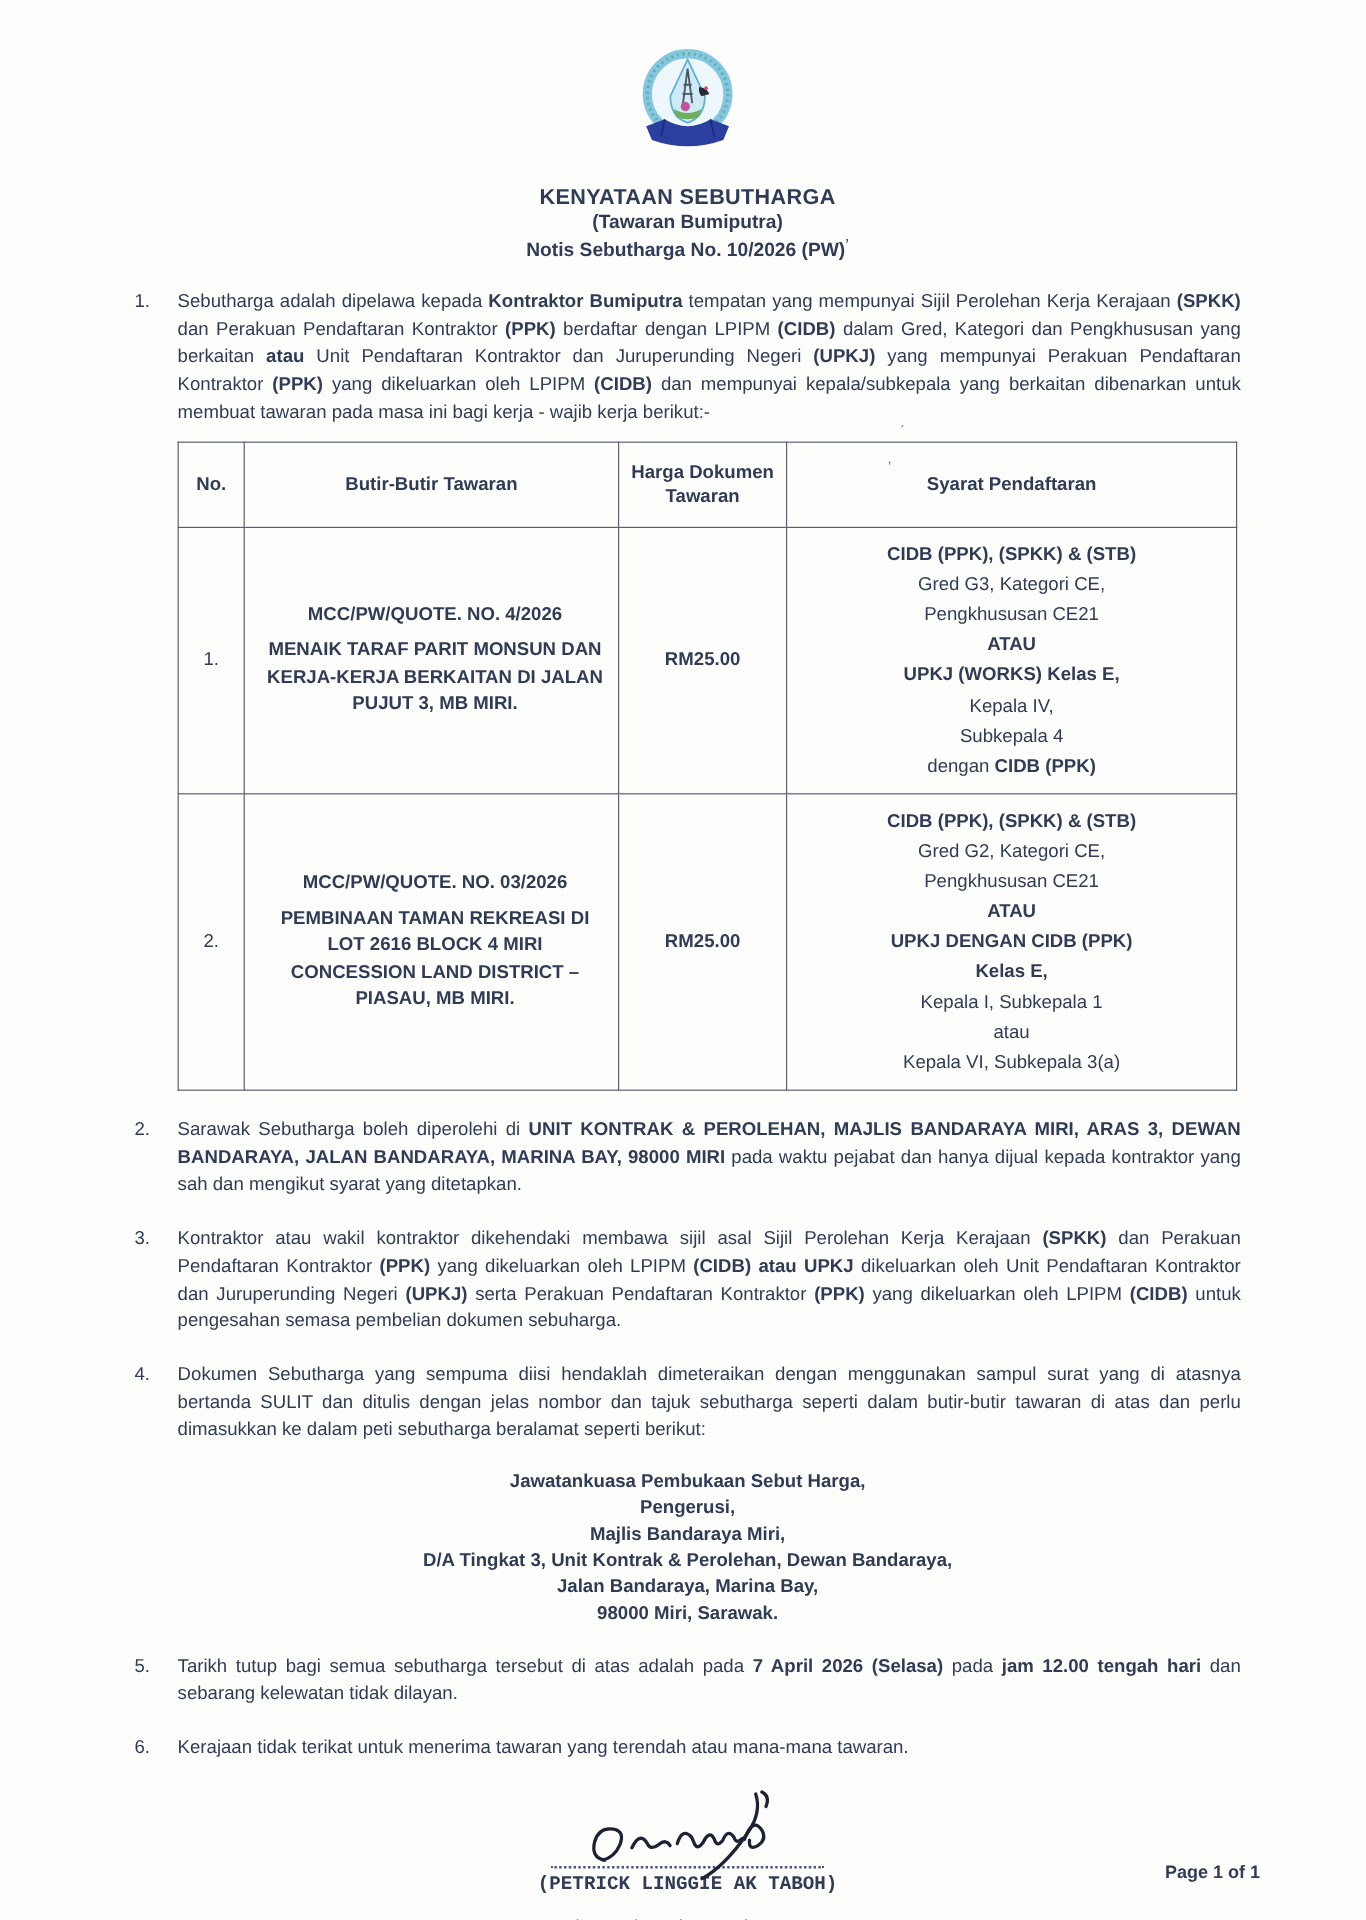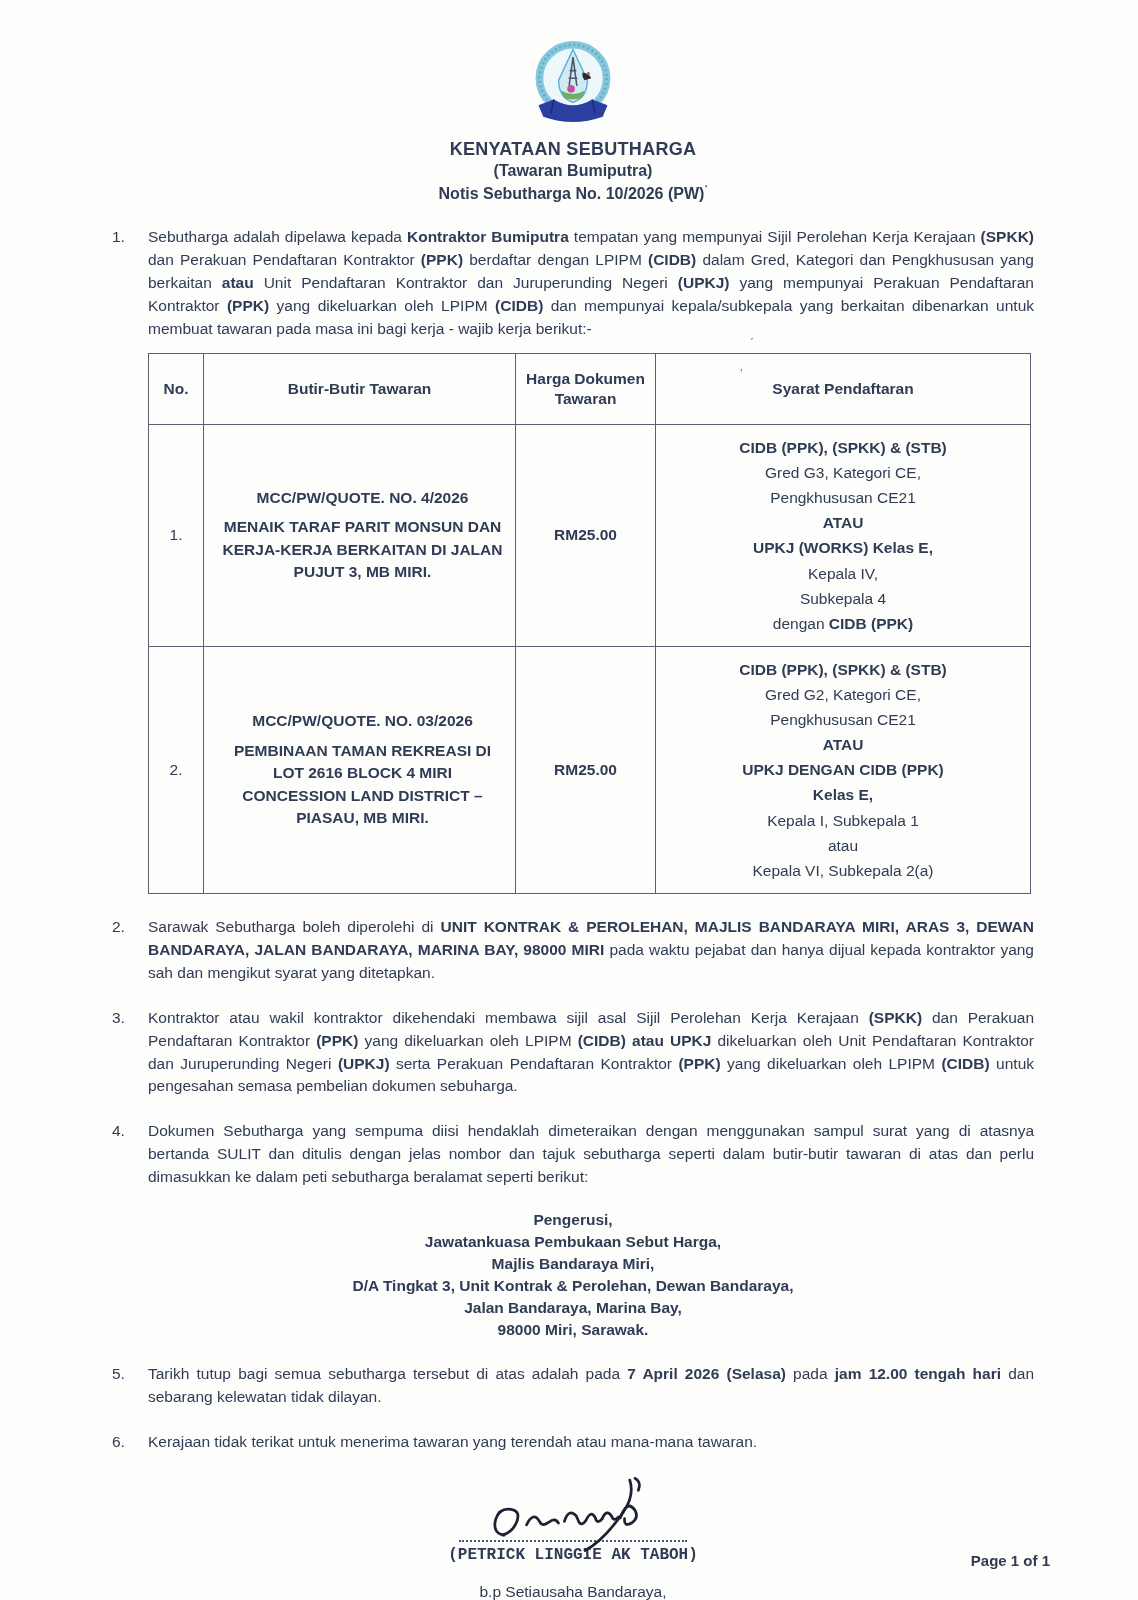--- a/index.html
+++ b/index.html
@@ -10,21 +10,21 @@
     background:#fdfdfc;
     font-family:"Liberation Sans", sans-serif;
     color:#303c55;
     overflow:hidden;
   }
   .content{padding:38px 104px 0 112px;}
   .b{font-weight:bold;}
   
   .logo-wrap{text-align:center;margin-bottom:2px;}
   .logo-wrap svg{display:inline-block;}
-  .title-block{text-align:center;line-height:1.28;margin-top:2px;}
+  .title-block{text-align:center;line-height:1.28;margin-top:16px;}
   .title-main{font-size:18px;font-weight:bold;letter-spacing:.3px;}
   .title-sub{font-size:16px;font-weight:bold;}
   .stray{font-size:11px;color:#4a5a8a;vertical-align:super;}
   
   .para{display:flex;margin-top:22px;font-size:15.5px;line-height:1.48;}
   .para .num{flex:0 0 36px;}
   .para .body{flex:1;text-align:justify;}
   
   .table-wrap{position:relative;margin:12px 0 6px 36px;}
   .tender-table{border-collapse:collapse;width:882px;table-layout:fixed;}
@@ -137,21 +137,21 @@
             <td class="c-harga">RM25.00</td>
             <td class="c-syarat">
                 <div class="tline"><span class="b">CIDB (PPK), (SPKK) &amp; (STB)</span></div>
                 <div class="tline"><span>Gred G2, Kategori CE,</span></div>
                 <div class="tline"><span>Pengkhususan CE21</span></div>
                 <div class="tline"><span class="b">ATAU</span></div>
                 <div class="tline"><span class="b">UPKJ DENGAN CIDB (PPK)</span></div>
                 <div class="tline"><span class="b">Kelas E,</span></div>
                 <div class="tline"><span>Kepala I, Subkepala 1</span></div>
                 <div class="tline"><span>atau</span></div>
-                <div class="tline"><span>Kepala VI, Subkepala 2(a)</span></div>
+                <div class="tline"><span>Kepala VI, Subkepala 3(a)</span></div>
               </td>
           </tr>
         </tbody>
       </table>
     </div>
 
     <div class="para">
       <span class="num">2.</span>
       <span class="body"><span>Sarawak Sebutharga boleh diperolehi di </span><span class="b">UNIT KONTRAK &amp; PEROLEHAN, MAJLIS BANDARAYA MIRI, ARAS 3, DEWAN BANDARAYA, JALAN BANDARAYA, MARINA BAY, 98000 MIRI</span><span> pada waktu pejabat dan hanya dijual kepada kontraktor yang sah dan mengikut syarat yang ditetapkan.</span></span>
     </div>
@@ -160,22 +160,22 @@
       <span class="num">3.</span>
       <span class="body"><span>Kontraktor atau wakil kontraktor dikehendaki membawa sijil asal Sijil Perolehan Kerja Kerajaan </span><span class="b">(SPKK)</span><span> dan Perakuan Pendaftaran Kontraktor </span><span class="b">(PPK)</span><span> yang dikeluarkan oleh LPIPM </span><span class="b">(CIDB) atau UPKJ</span><span> dikeluarkan oleh Unit Pendaftaran Kontraktor dan Juruperunding Negeri </span><span class="b">(UPKJ)</span><span> serta Perakuan Pendaftaran Kontraktor </span><span class="b">(PPK)</span><span> yang dikeluarkan oleh LPIPM </span><span class="b">(CIDB)</span><span> untuk pengesahan semasa pembelian dokumen sebuharga.</span></span>
     </div>
 
     <div class="para">
       <span class="num">4.</span>
       <span class="body"><span>Dokumen Sebutharga yang sempuma diisi hendaklah dimeteraikan dengan menggunakan sampul surat yang di atasnya bertanda SULIT dan ditulis dengan jelas nombor dan tajuk sebutharga seperti dalam butir-butir tawaran di atas dan perlu dimasukkan ke dalam peti sebutharga beralamat seperti berikut:</span></span>
     </div>
 
     <div class="address-block">
+        <div>Jawatankuasa Pembukaan Sebut Harga,</div>
         <div>Pengerusi,</div>
-        <div>Jawatankuasa Pembukaan Sebut Harga,</div>
         <div>Majlis Bandaraya Miri,</div>
         <div>D/A Tingkat 3, Unit Kontrak &amp; Perolehan, Dewan Bandaraya,</div>
         <div>Jalan Bandaraya, Marina Bay,</div>
         <div>98000 Miri, Sarawak.</div>
       </div>
 
     <div class="para">
       <span class="num">5.</span>
       <span class="body"><span>Tarikh tutup bagi semua sebutharga tersebut di atas adalah pada </span><span class="b">7 April 2026 (Selasa)</span><span> pada </span><span class="b">jam 12.00 tengah hari</span><span> dan sebarang kelewatan tidak dilayan.</span></span>
     </div>

